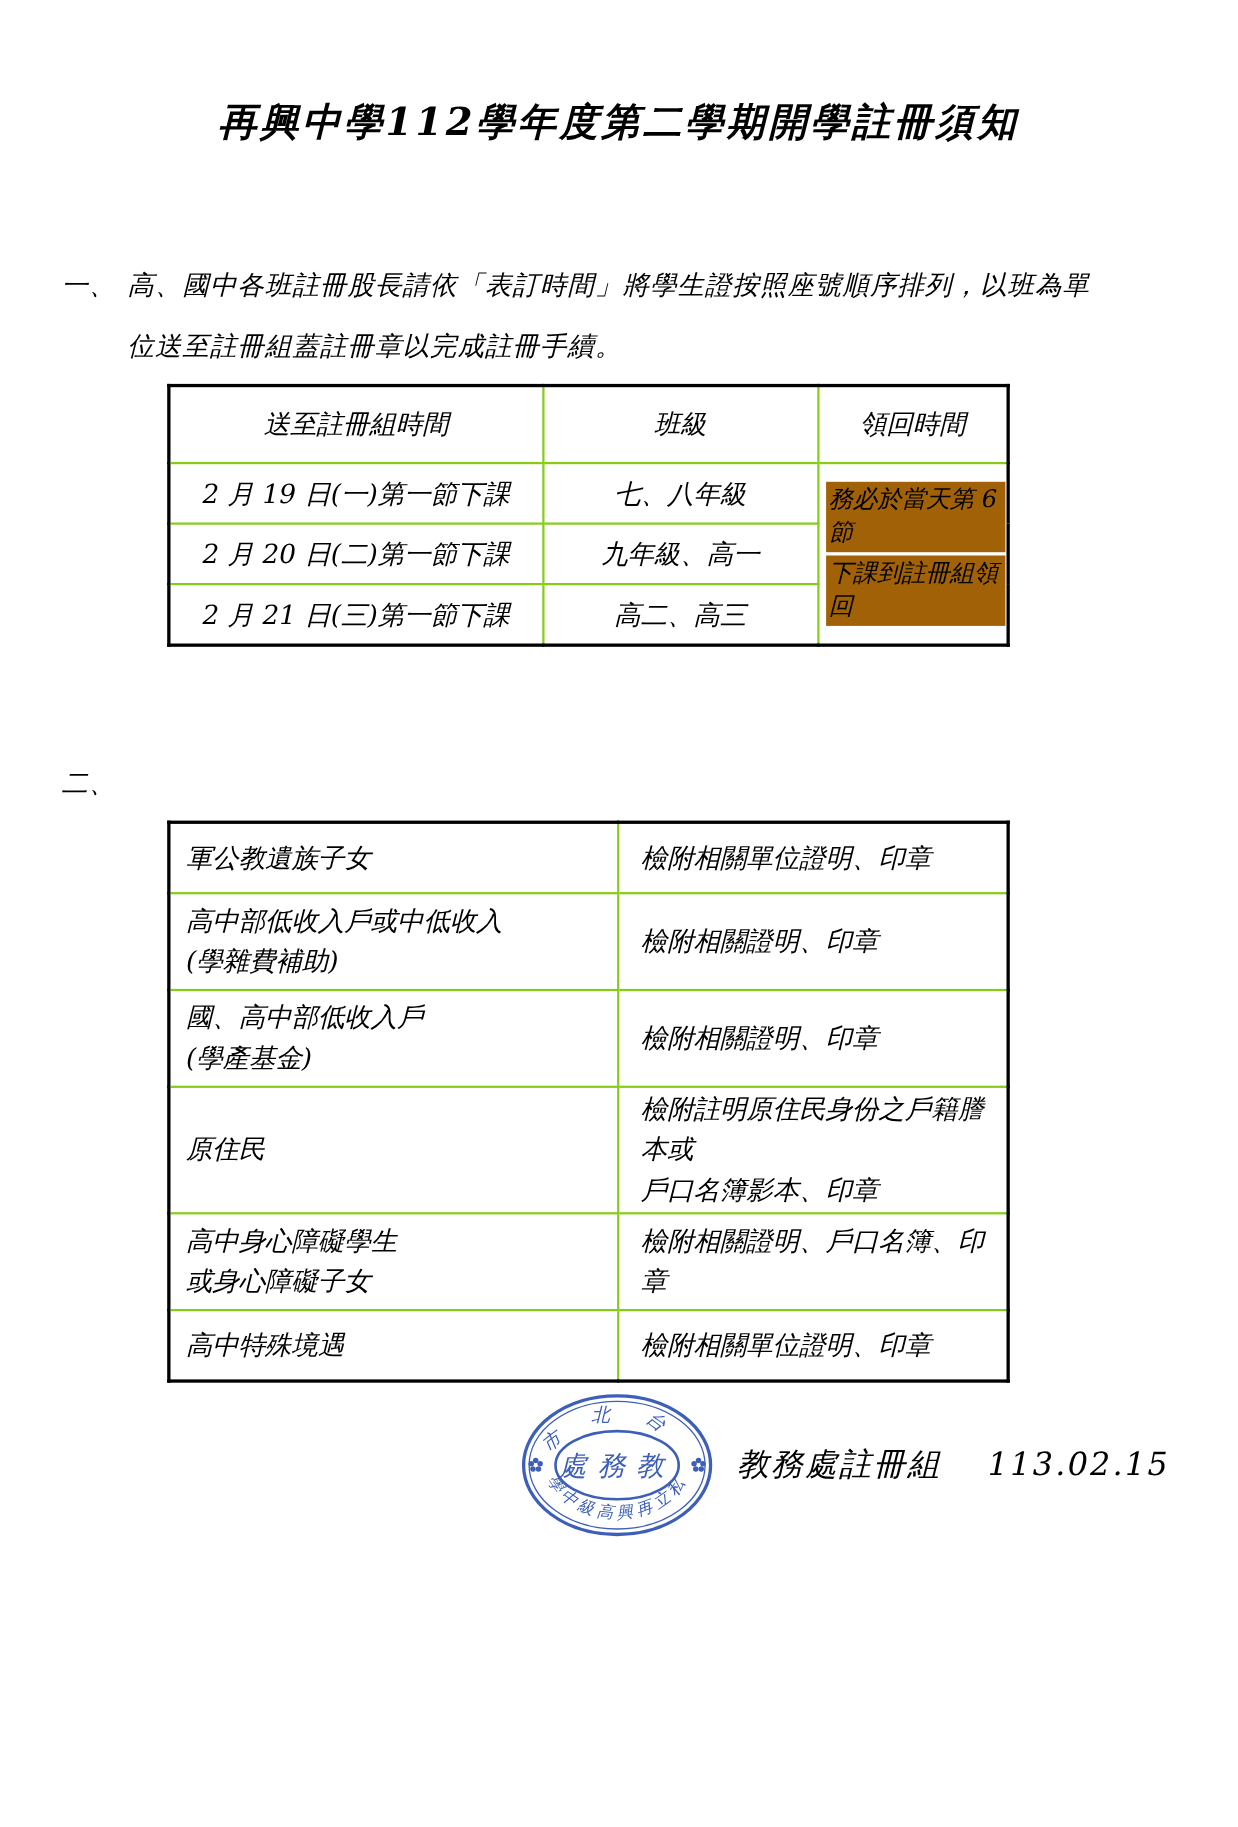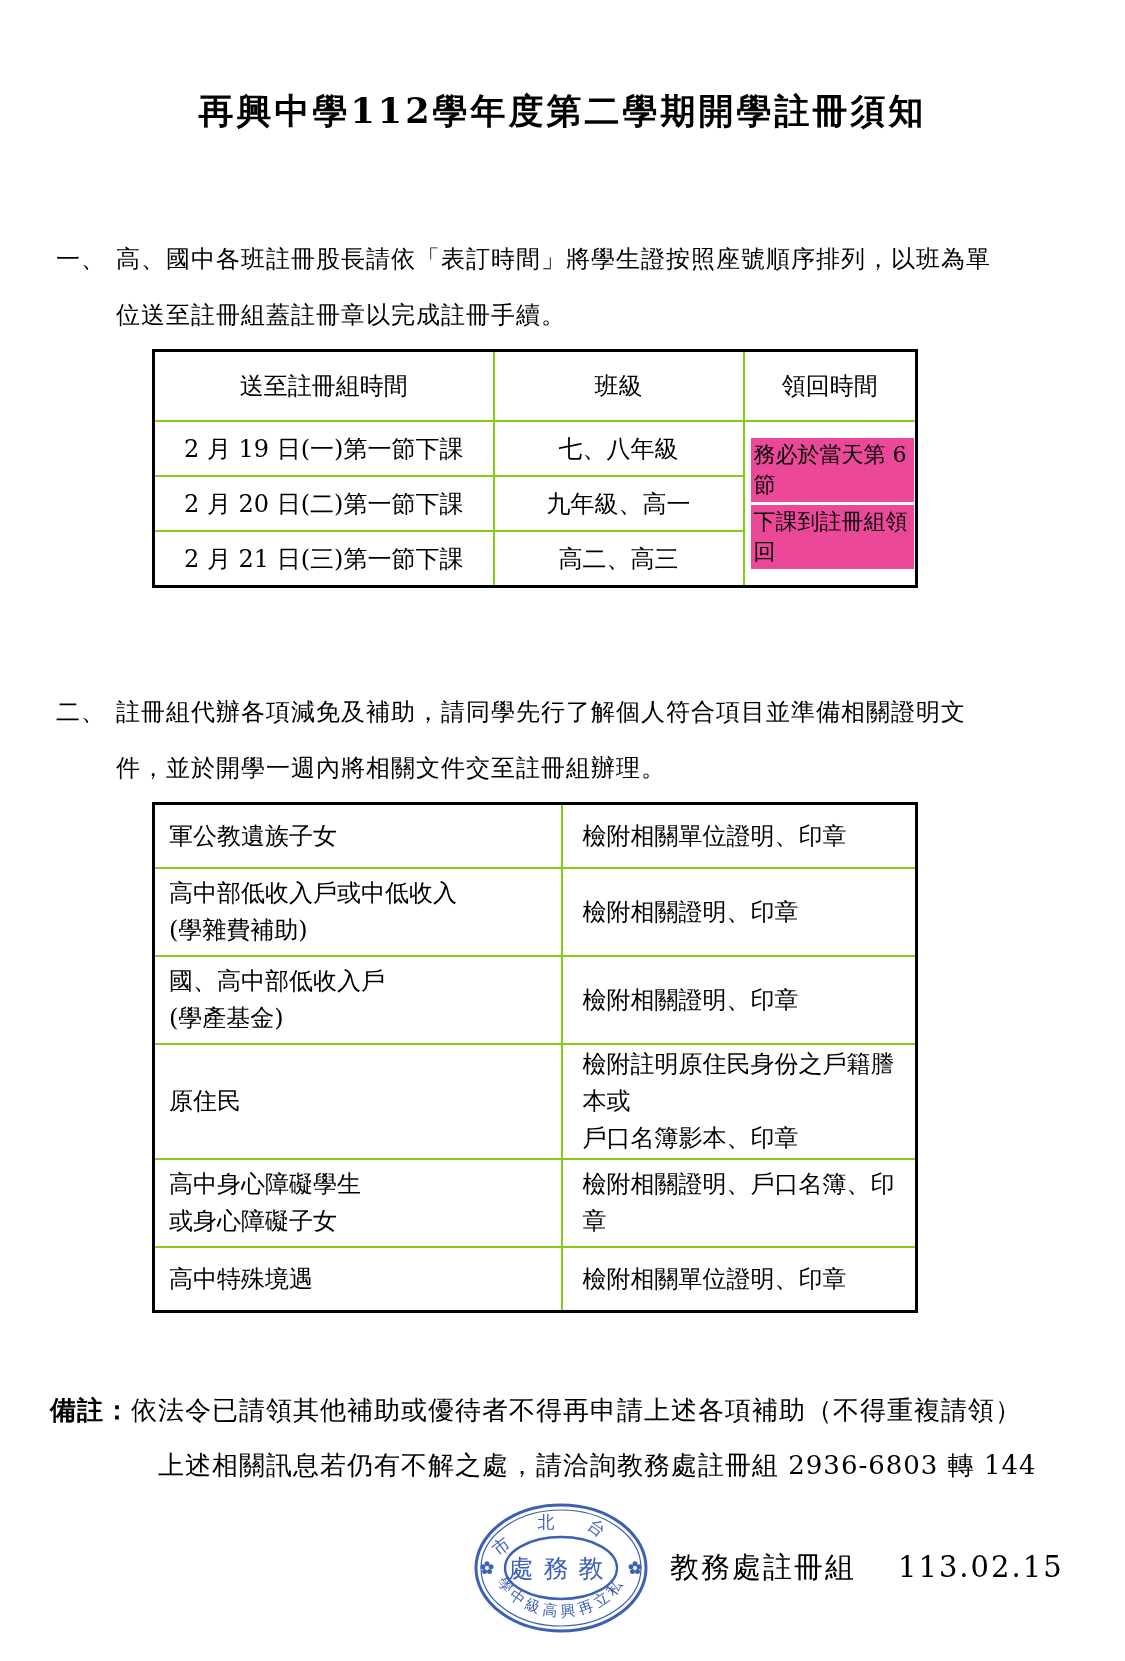--- a/index.html
+++ b/index.html
@@ -1,21 +1,21 @@
 <!DOCTYPE html>
 <html><head>
 <meta charset="utf-8">
 <style>
   html,body{margin:0;padding:0;background:#ffffff;}
   body{
     width:1125px;height:1661px;position:relative;
     font-family:"DejaVu Serif","Liberation Serif",serif;
     color:#000;
   }
-  .page{width:1125px;height:1661px;overflow:hidden;}
+  .page{width:1125px;height:1661px;overflow:hidden;font-style:italic;}
 
   .title{
     margin:88px 0 0 0;
     text-align:center;
     font-size:35px;font-weight:bold;letter-spacing:3px;
   }
 
   .para{
     display:flex;
     margin:96px 55px 0 56px;
@@ -28,21 +28,21 @@
   .doc-table{margin:6px 0 0 152px;font-size:24px;}
   .doc-table th,.doc-table td{border:2px solid #84cc16;font-weight:normal;}
   .doc-table{border:3px solid #000;}
 
   .t1{width:763px;}
   .t1 col.c1{width:340px;} .t1 col.c2{width:250px;} .t1 col.c3{width:173px;}
   .t1 th{height:66px;text-align:center;}
   .t1 td{height:51px;text-align:center;}
   .t1 td.pickup{vertical-align:middle;text-align:left;padding-left:6px;}
   .hl{
-    display:inline-block;background:#ec4899;
+    display:inline-block;background:#a16207;
     font-size:22px;line-height:30px;padding:2px 3px;letter-spacing:0;
   }
   .hl-line{margin:3px 0;}
 
   .t2{width:763px;}
   .t2 col.c1{width:408px;} .t2 col.c2{width:355px;}
   .t2 th{height:68px;text-align:center;}
   .t2 td{text-align:left;vertical-align:middle;line-height:37px;}
   .t2 td.tcol{padding-left:14px;}
   .t2 td.dcol{padding-left:20px;}
@@ -101,21 +101,20 @@
     </tr>
     <tr>
       <td>2 月 21 日(三)第一節下課</td>
       <td>高二、高三</td>
     </tr>
   </tbody>
     </table>
 
   <div class="para">
     <span class="num">二、</span>
-    <span class="ptext">註冊組代辦各項減免及補助，請同學先行了解個人符合項目並準備相關證明文件，並於開學一週內將相關文件交至註冊組辦理。</span>
   </div>
 
   <table class="doc-table t2">
     <colgroup>
         <col class="c1">
         <col class="c2">
       </colgroup>
     <tbody>
     <tr class="short">
       <td class="tcol">
@@ -165,26 +164,20 @@
       <td class="tcol">
         <div>高中特殊境遇</div>
       </td>
       <td class="dcol">
         <div>檢附相關單位證明、印章</div>
       </td>
     </tr>
   </tbody>
     </table>
 
-  <div class="notes">
-    <div class="nline1">
-      <span class="nlabel">備註：</span><span>依法令已請領其他補助或優待者不得再申請上述各項補助（不得重複請領）</span>
-    </div>
-    <div class="nline2">上述相關訊息若仍有不解之處，請洽詢教務處註冊組 2936-6803 轉 144</div>
-  </div>
 
   <div class="footer">
     <svg class="seal" width="178" height="134" viewBox="0 0 178 134">
       <g fill="none" stroke="#3d5fb8">
         <ellipse cx="89" cy="67" rx="85" ry="63" stroke-width="3"></ellipse>
         <ellipse cx="89" cy="67" rx="80" ry="58" stroke-width="1.2"></ellipse>
         <ellipse cx="89" cy="67" rx="56" ry="31" stroke-width="2.4"></ellipse>
       </g>
       <defs>
         <path id="topArc" d="M 29,69 A 60,42 0 0 1 149,69"></path>

